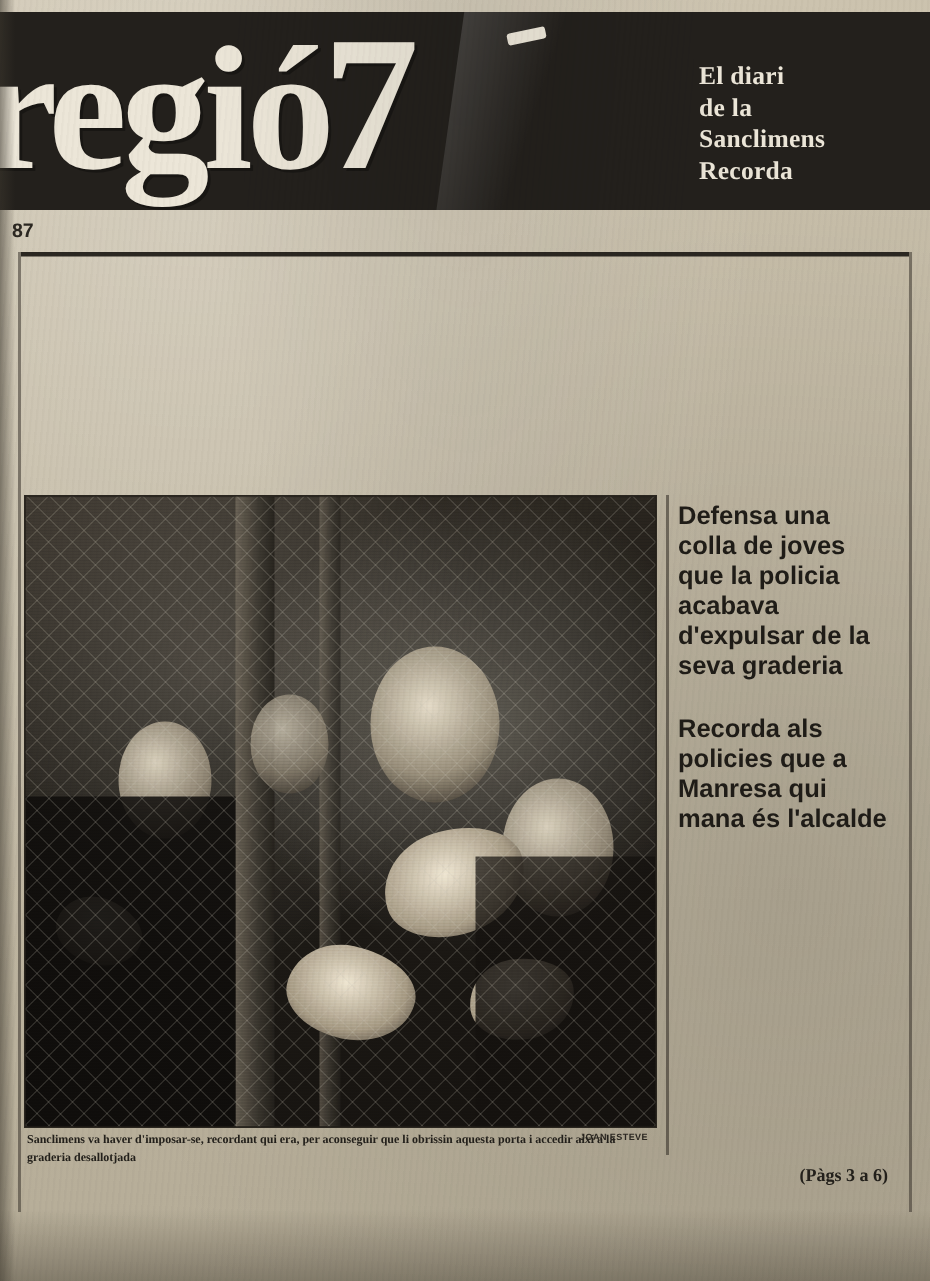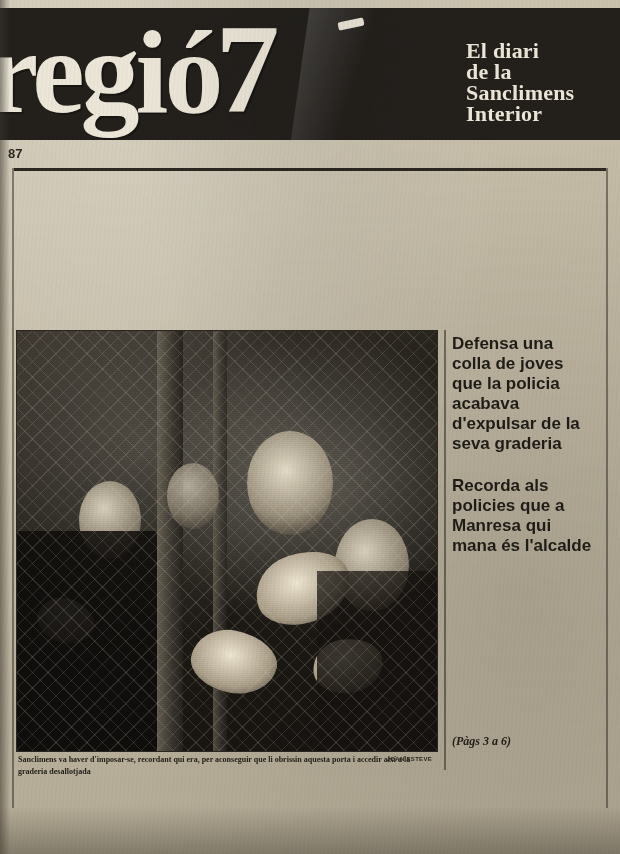--- a/index.html
+++ b/index.html
@@ -97,21 +97,21 @@
     transform: rotate(-12deg);
     border-radius: 2px;
   }
   .tagline {
     position: absolute;
     left: 466px;
     top: 32px;
     color: #ece6d8;
     font-family: "Liberation Serif", serif;
     font-weight: bold;
-    font-size: 22px;
+    font-size: 17px;
     line-height: 21px;
     letter-spacing: .2px;
   }
 
   
   .info-strip {
     position: absolute;
     left: 0; top: 142px;
     width: 620px;
     height: 26px;
@@ -269,28 +269,27 @@
     text-align: left;
     font-family: "Liberation Sans", sans-serif;
     font-weight: bold;
     color: #1f1c17;
   }
   .sub-item { font-size: 17px; line-height: 20px; margin-bottom: 22px; }
   .sub-item:last-of-type { margin-bottom: 0; }
   .pages-ref {
     position: absolute;
     left: 452px;
-    top: 734px;
+    top: 776px;
     width: 140px;
-    text-align: left;
+    text-align: right;
     font-family: "Liberation Serif", serif;
     font-weight: bold;
     font-size: 12px;
     color: #23201b;
-    font-style: italic;
   }
 
   
   .rule-vert {
     position: absolute;
     left: 444px;
     top: 330px;
     width: 2px;
     height: 440px;
     background: rgba(45,40,33,0.55);
@@ -320,21 +319,21 @@
   <div class="masthead">
     <div class="crease"></div>
     <div class="logo">
       <span>regió</span><span class="seven">7</span>
       <span class="acc"></span>
     </div>
     <div class="tagline">
       <div>El diari</div>
       <div>de la</div>
       <div>Sanclimens</div>
-      <div>Interior</div>
+      <div>Recorda</div>
     </div>
   </div>
 
   <div class="info-strip">
     <div class="date-fragment">87</div>
   </div>
   <div class="rule-top"></div>
   <div class="rule-left-frame"></div>
   <div class="rule-right-frame"></div>
 

